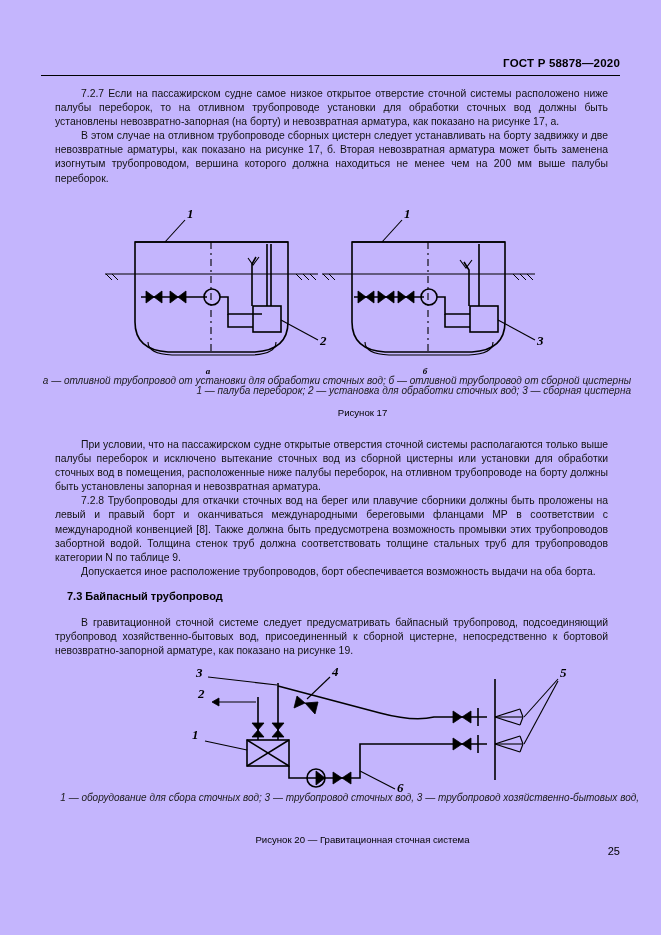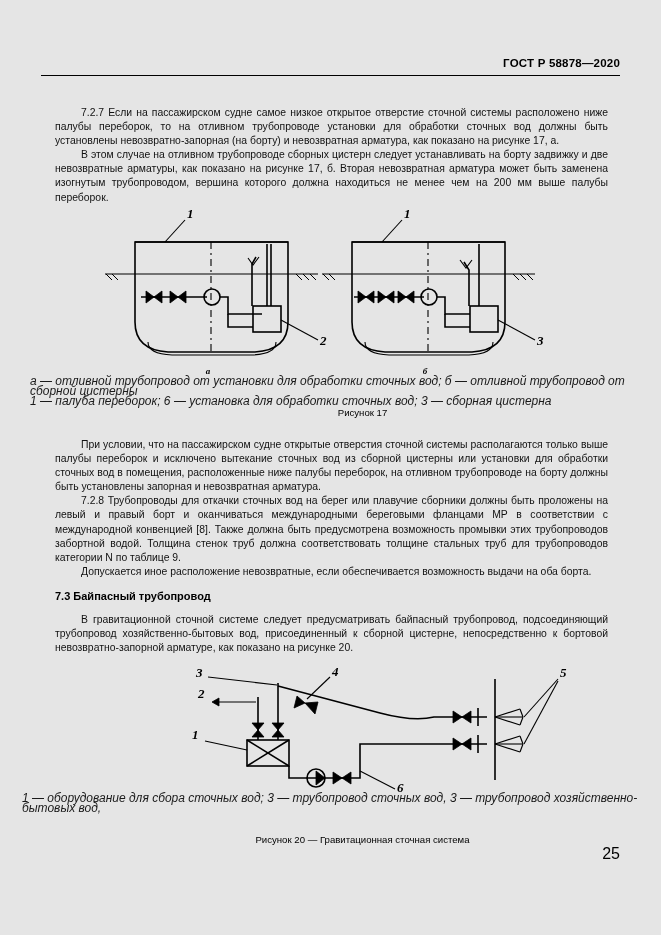--- a/index.html
+++ b/index.html
@@ -13,21 +13,21 @@
     position: relative;
     font-family: "Liberation Sans", sans-serif;
     color: #000000;
     overflow: hidden;
   }
   .page {
     position: absolute;
     left: 0; top: 0;
     width: 661px;
     height: 935px;
-    background: #e5e5e5;
+    background: #c4b5fd;
   }
 
   
   .header {
     position: absolute;
     top: 57px;
     right: 41px;
     font-size: 11.5px;
     font-weight: bold;
     letter-spacing: 0.2px;
@@ -50,31 +50,31 @@
   }
   p.para {
     margin: 0;
     font-size: 10.4px;
     line-height: 14.1px;
     text-align: justify;
     text-indent: 26px;
     color: #111;
   }
   h2.sect {
-    margin: 0;
+    margin: 12px;
     font-size: 11px;
     font-weight: bold;
     line-height: 15px;
   }
 
   
   .legend {
-    font-size: 12px;
+    font-size: 10px;
     line-height: 10.2px;
-    text-align: left;
+    text-align: right;
     color: #1a1a1a;
   }
   .legend i { font-style: italic; }
   .fig-title {
     font-size: 9.6px;
     text-align: center;
     line-height: 13px;
     padding-left: 32px;
   }
 
@@ -98,32 +98,32 @@
     font-weight: bold;
     font-size: 9px;
     fill: #000;
   }
 
   
   .page-num {
     position: absolute;
     right: 41px;
     top: 845px;
-    font-size: 16px;
+    font-size: 11px;
   }
 </style>
 </head>
 <body>
 
 <div class="page">
 
   <div class="header">ГОСТ Р 58878—2020</div>
   <div class="header-rule"></div>
 
-  <div class="body-col" style="top:106px;">
+  <div class="body-col" style="top:87px;">
     <p class="para">7.2.7 Если на пассажирском судне самое низкое открытое отверстие сточной системы расположено ниже палубы переборок, то на отливном трубопроводе установки для обработки сточных вод должны быть установлены невозвратно-запорная (на борту) и невозвратная арматура, как показано на рисунке 17, а.</p>
     <p class="para">В этом случае на отливном трубопроводе сборных цистерн следует устанавливать на борту задвижку и две невозвратные арматуры, как показано на рисунке 17, б. Вторая невозвратная арматура может быть заменена изогнутым трубопроводом, вершина которого должна находиться не менее чем на 200 мм выше палубы переборок.</p>
   </div>
 
   <div class="figure-block" style="top:202px;">
     <svg width="661" height="180" viewBox="0 0 661 180">
 
       <g>
 
         <path class="ln" d="M135,40 L135,120 Q135,148 168,150 L255,150 Q288,148 288,120 L288,40 Z"></path>
@@ -224,30 +224,30 @@
 
         <line class="ln-t" x1="281" y1="118" x2="318" y2="138"></line>
         <text class="callout" x="320" y="143">3</text>
         <text class="sublabel" x="208" y="172" text-anchor="middle">б</text>
       </g>
     </svg>
   </div>
 
   <div style="position:absolute; top:376px; left:30px; width:601px;">
     <div class="legend"><i>а — отливной трубопровод от установки для обработки сточных вод;  б — отливной трубопровод от сборной цистерны</i></div>
-    <div class="legend"><i>1 — палуба переборок; 6 — установка для обработки сточных вод; 3 — сборная цистерна</i></div>
+    <div class="legend"><i>1 — палуба переборок; 2 — установка для обработки сточных вод; 3 — сборная цистерна</i></div>
   </div>
   <div class="fig-title" style="position:absolute; top:406px; left:0; width:661px;">Рисунок 17</div>
 
   <div class="body-col" style="top:438px;">
     <p class="para">При условии, что на пассажирском судне открытые отверстия сточной системы располагаются только выше палубы переборок и исключено вытекание сточных вод из сборной цистерны или установки для обработки сточных вод в помещения, расположенные ниже палубы переборок, на отливном трубопроводе на борту должны быть установлены запорная и невозвратная арматура.</p>
     <p class="para">7.2.8 Трубопроводы для откачки сточных вод на берег или плавучие сборники должны быть проложены на левый и правый борт и оканчиваться международными береговыми фланцами МР в соответствии с международной конвенцией [8]. Также должна быть предусмотрена возможность промывки этих трубопроводов забортной водой. Толщина стенок труб должна соответствовать толщине стальных труб для трубопроводов категории N по таблице 9.</p>
-    <p class="para">Допускается иное расположение невозвратные, если обеспечивается возможность выдачи на оба борта.</p>
+    <p class="para">Допускается иное расположение трубопроводов, борт обеспечивается возможность выдачи на оба борта.</p>
     <h2 class="sect" style="margin-top:10px;">7.3 Байпасный трубопровод</h2>
-    <p class="para" style="margin-top:9px;">В гравитационной сточной системе следует предусматривать байпасный трубопровод, подсоединяющий трубопровод хозяйственно-бытовых вод, присоединенный к сборной цистерне, непосредственно к бортовой невозвратно-запорной арматуре, как показано на рисунке 20.</p>
+    <p class="para" style="margin-top:9px;">В гравитационной сточной системе следует предусматривать байпасный трубопровод, подсоединяющий трубопровод хозяйственно-бытовых вод, присоединенный к сборной цистерне, непосредственно к бортовой невозвратно-запорной арматуре, как показано на рисунке 19.</p>
   </div>
 
   <div class="figure-block" style="top:665px;">
     <svg width="661" height="130" viewBox="0 0 661 130">
 
       <rect class="ln" x="247" y="75" width="42" height="26"></rect>
       <line class="ln" x1="247" y1="75" x2="289" y2="101"></line>
       <line class="ln" x1="289" y1="75" x2="247" y2="101"></line>
 
       <line class="ln" x1="258" y1="75" x2="258" y2="32"></line>

